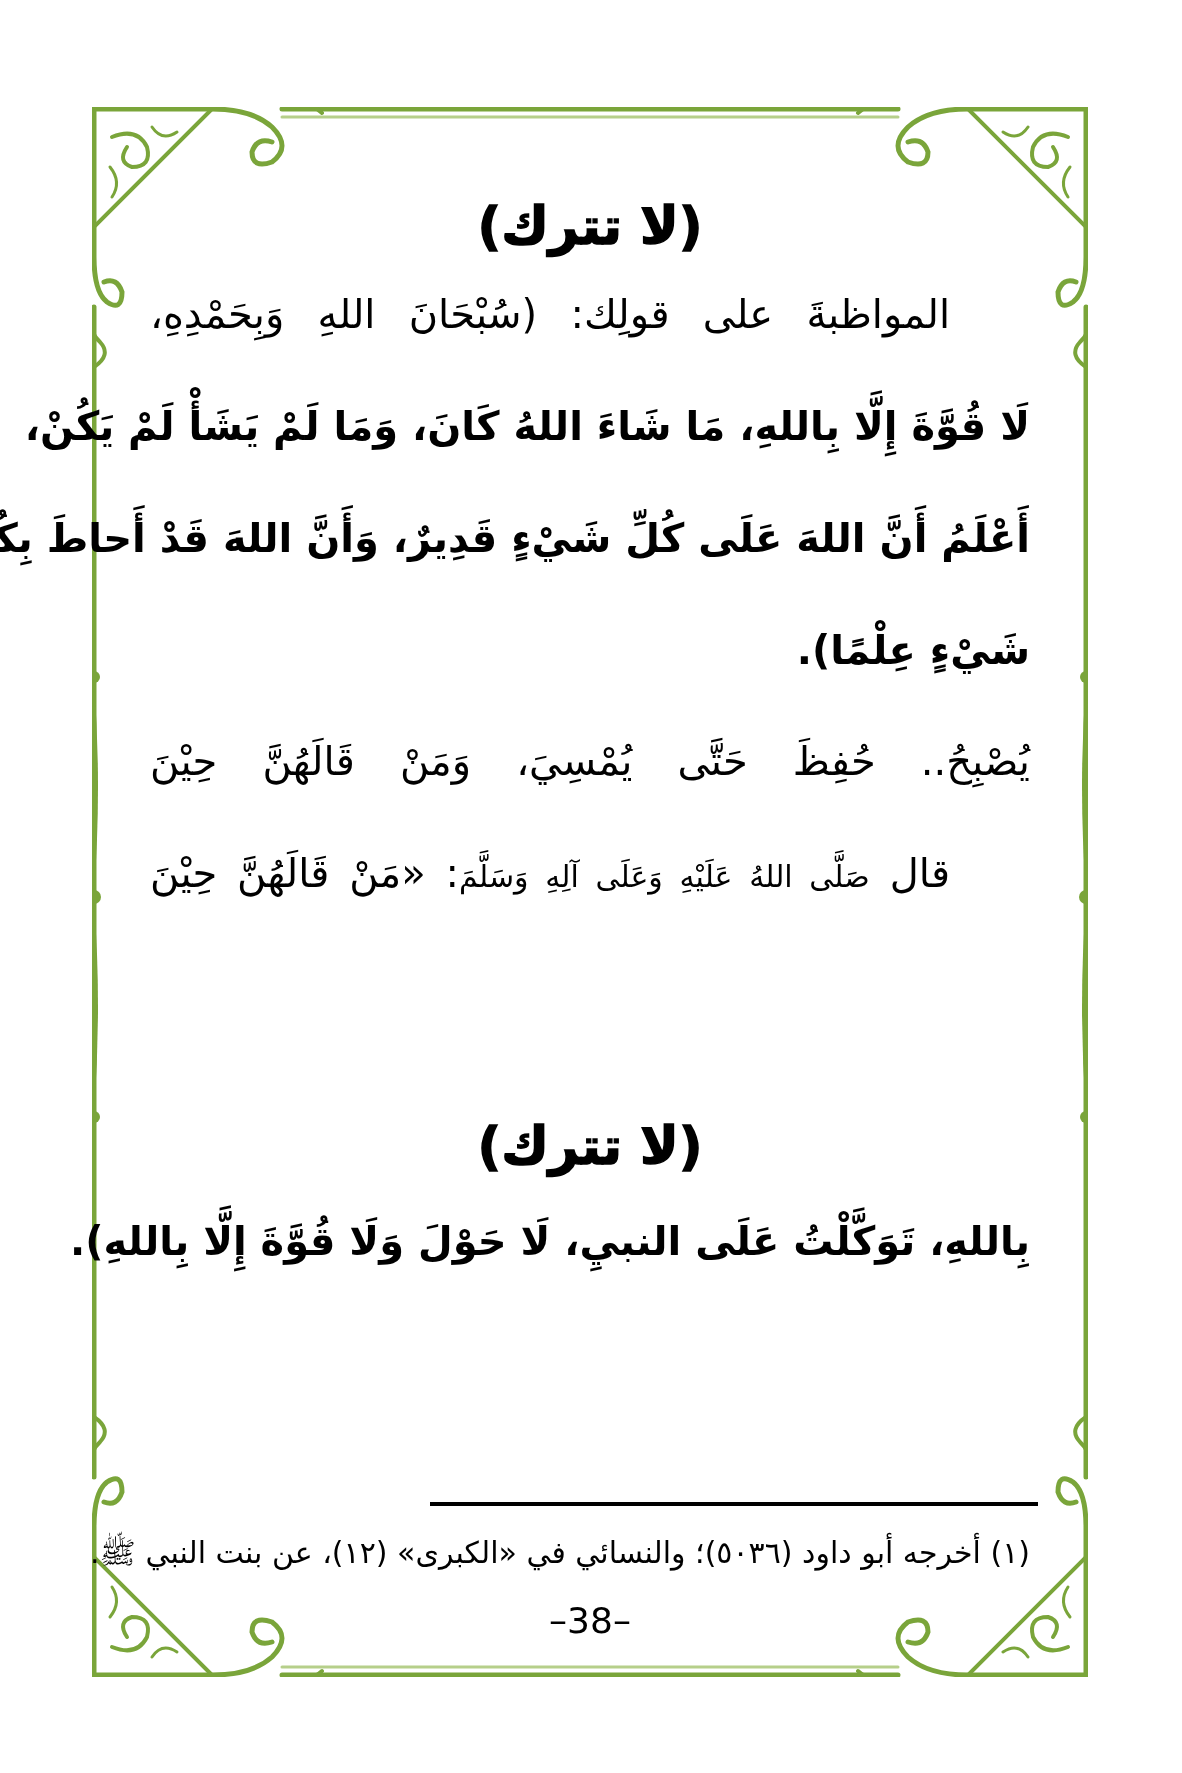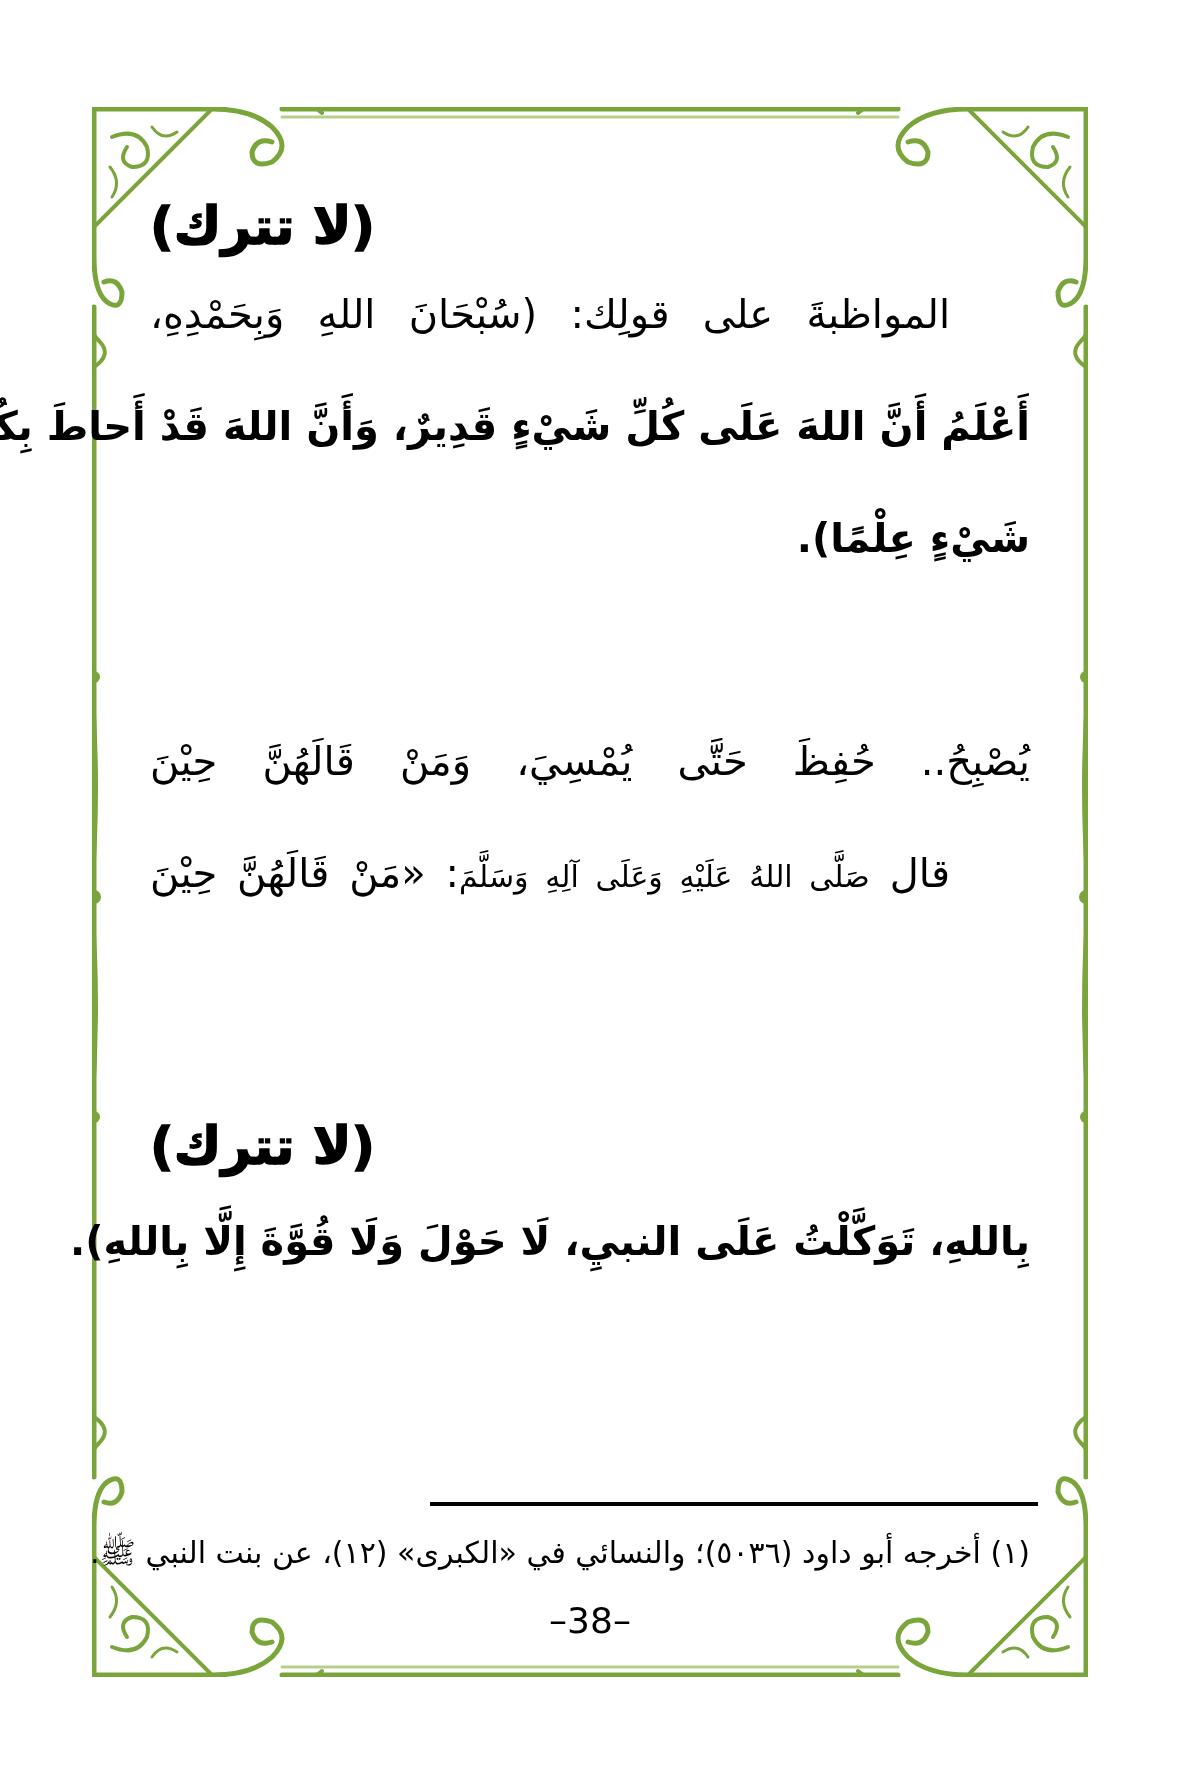--- a/index.html
+++ b/index.html
@@ -3,21 +3,21 @@
   <meta charset="utf-8">
   <style>
     html, body { margin: 0; padding: 0; background: #ffffff; }
     body { width: 1182px; height: 1773px; position: relative; overflow: hidden; font-family: "DejaVu Sans", sans-serif; }
 
     .frame { position: absolute; left: 92px; top: 107px; width: 996px; height: 1570px; }
     .frame svg { position: absolute; left: 0; top: 0; }
 
     .page { position: absolute; left: 150px; top: 180px; width: 880px; direction: rtl; color: #000; }
 
-    .title { text-align: left; font-family: "DejaVu Sans", sans-serif; font-weight: 900; font-size: 52px; line-height: 1; letter-spacing: 1px; -webkit-text-stroke: 1.5px #000; }
+    .title { text-align: center; font-family: "DejaVu Sans", sans-serif; font-weight: 900; font-size: 52px; line-height: 1; letter-spacing: 1px; -webkit-text-stroke: 1.5px #000; }
     .title-1 { position: absolute; top: 20px; left: 0; width: 880px; }
     .title-2 { position: absolute; top: 940px; left: 0; width: 880px; }
 
     .para { position: absolute; left: 0; width: 880px; font-size: 40px; text-align: justify; text-align-last: right; font-family: "DejaVu Sans", sans-serif; }
     .line { display: block; height: 112px; line-height: 112px; white-space: nowrap; text-align: justify; text-align-last: justify; }
     .line.last { text-align-last: right; }
     .bold { font-weight: bold; }
     .indent { padding-right: 80px; }
 
     .para-1 { top: 78px; }
@@ -103,20 +103,21 @@
     </g>
   </svg>
 </div>
 
 <div class="page">
 
   <div class="title title-1">(لا تترك)</div>
 
   <div class="para para-1">
     <span class="line indent">المواظبةَ على قولِك: (سُبْحَانَ اللهِ وَبِحَمْدِهِ،</span>
+    <span class="line bold">لَا قُوَّةَ إِلَّا بِاللهِ، مَا شَاءَ اللهُ كَانَ، وَمَا لَمْ يَشَأْ لَمْ يَكُنْ،</span>
     <span class="line bold">أَعْلَمُ أَنَّ اللهَ عَلَى كُلِّ شَيْءٍ قَدِيرٌ، وَأَنَّ اللهَ قَدْ أَحاطَ بِكُلِّ</span>
     <span class="line bold last">شَيْءٍ عِلْمًا).</span>
   </div>
 
   <div class="para para-2">
     <span class="line">يُصْبِحُ.. حُفِظَ حَتَّى يُمْسِيَ، وَمَنْ قَالَهُنَّ حِيْنَ</span>
     <span class="line indent">
       <span>قال</span>
       <span class="salutation">صَلَّى اللهُ عَلَيْهِ وَعَلَى آلِهِ وَسَلَّمَ</span><span>: «مَنْ قَالَهُنَّ حِيْنَ</span>
     </span>

